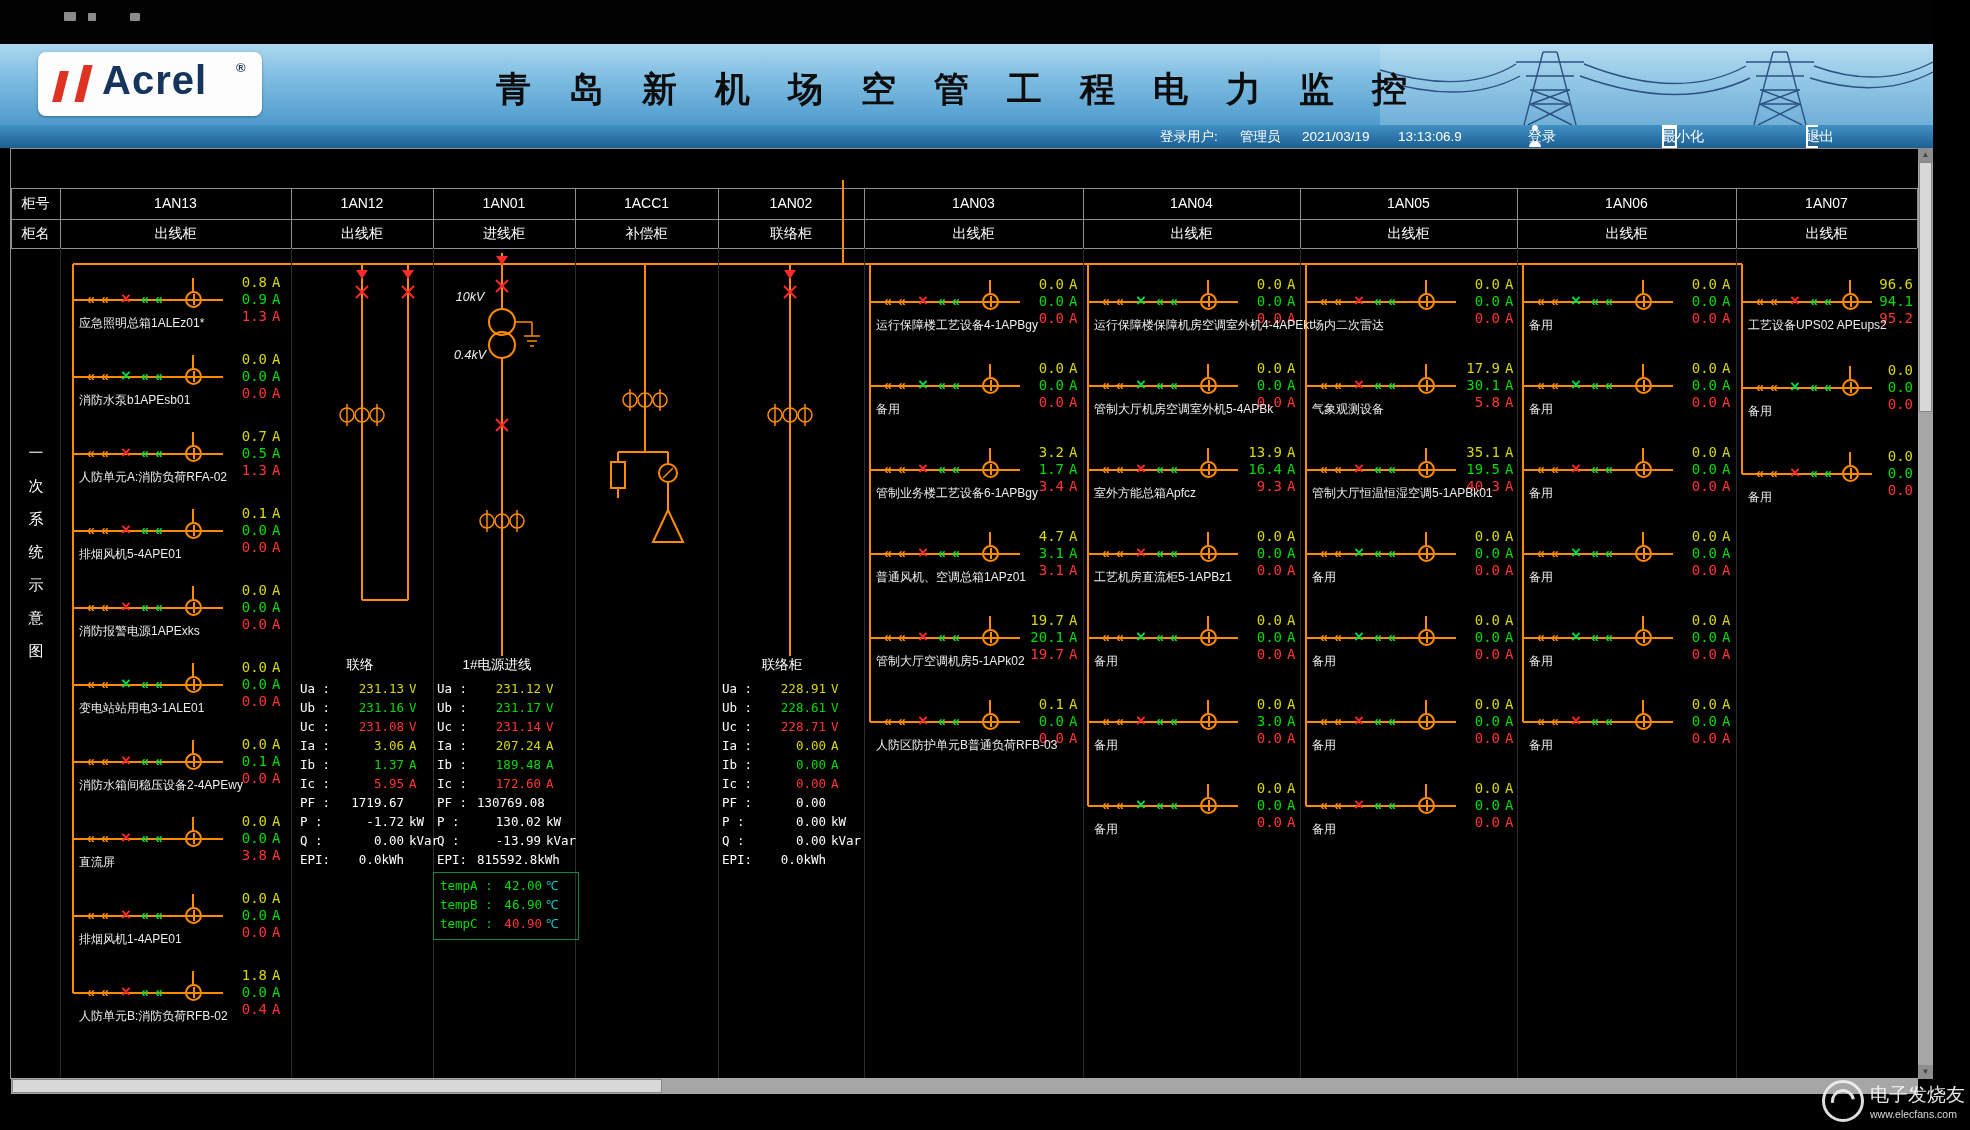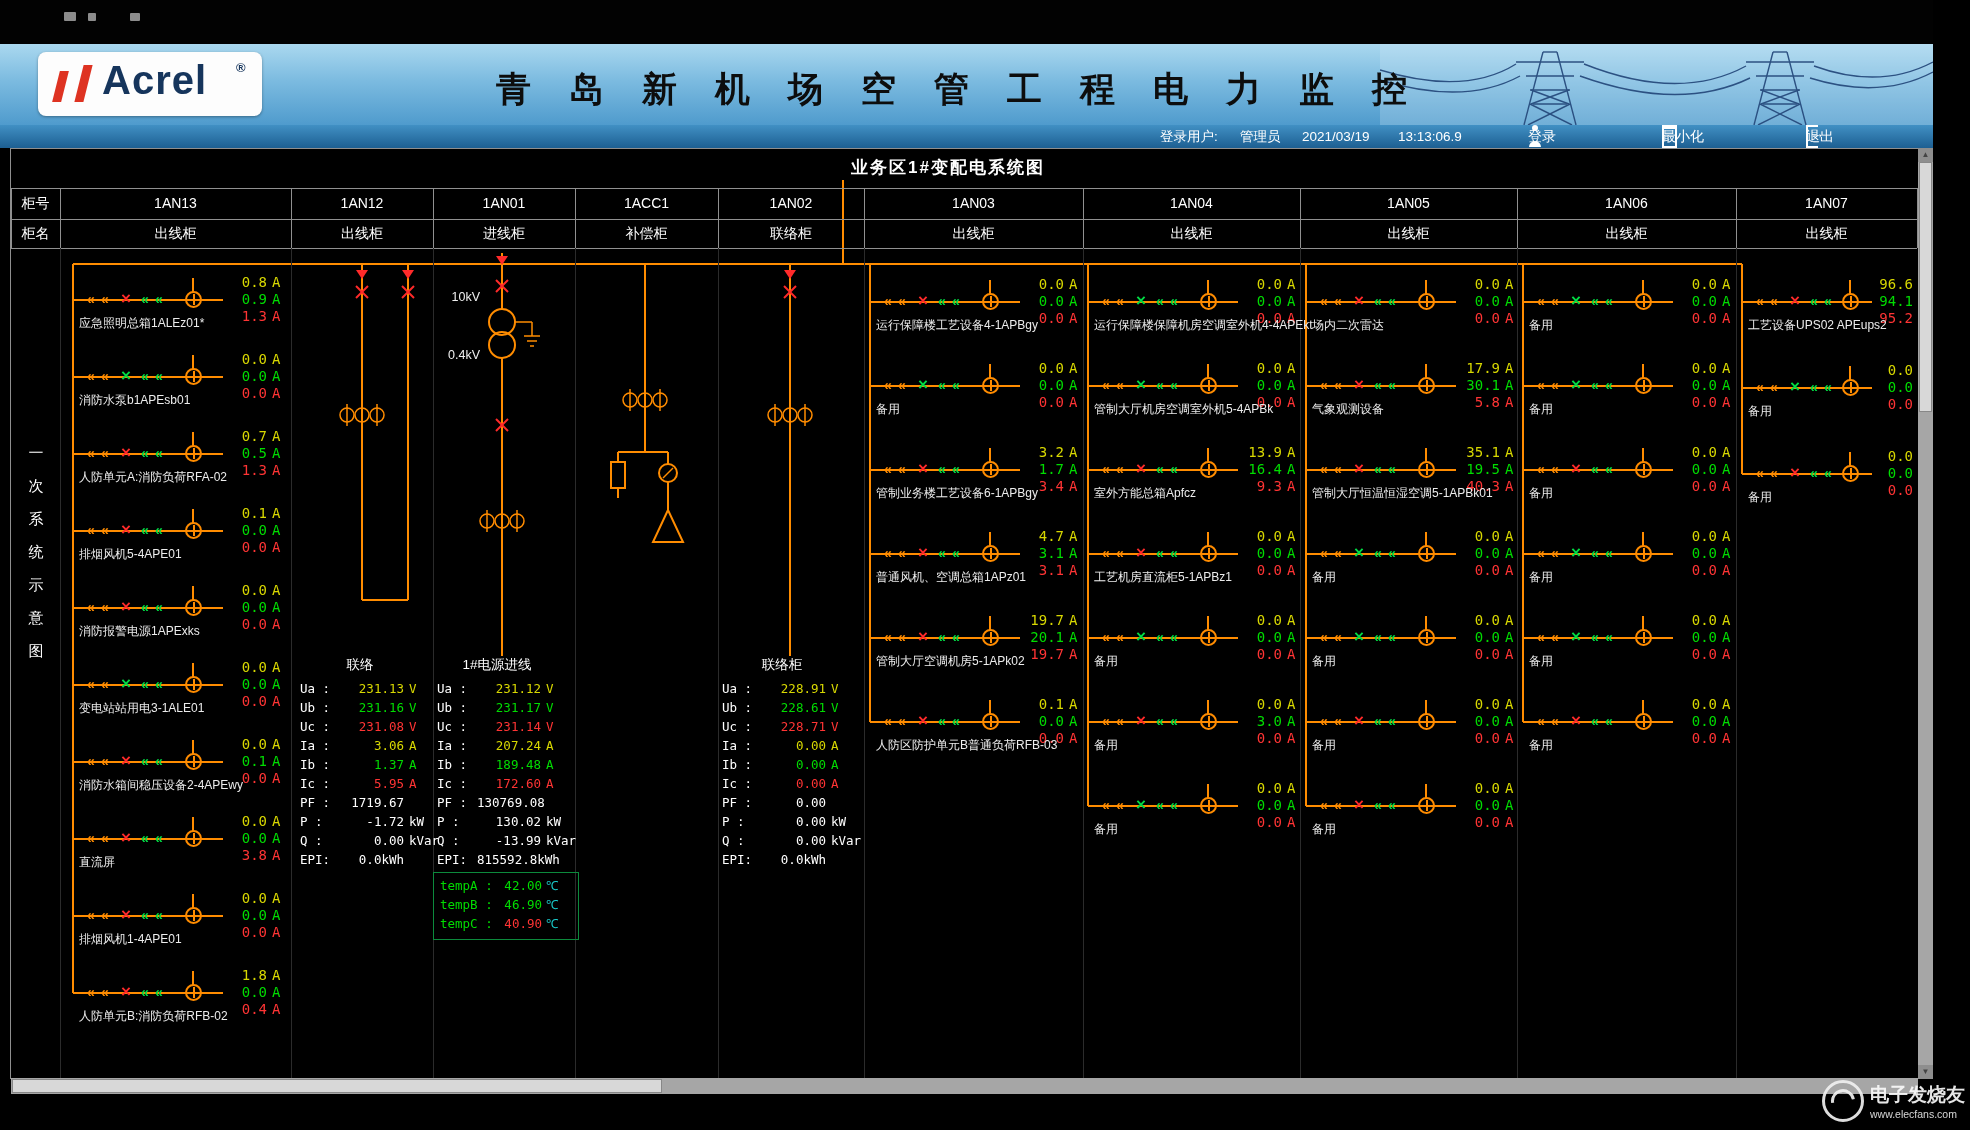--- a/index.html
+++ b/index.html
@@ -32,21 +32,21 @@
 .ic-user::after{content:"";position:absolute;bottom:1px;left:1px;width:12px;height:6px;border-radius:6px 6px 0 0;background:#fff;}
 .ic-min{width:15px;height:12px;border:2px solid #fff;}
 .ic-min::before{content:"";position:absolute;left:-1px;right:-1px;top:-1px;height:3px;background:#fff;}
 .ic-exit{width:12px;height:13px;border:2px solid #fff;border-right:none;}
 .ic-exit::after{content:"\2192";position:absolute;left:3px;top:-5px;color:#fff;font-size:13px;font-weight:bold;}
 .cframe{position:absolute;left:10px;top:148px;width:1909px;height:931px;border:1px solid #8f8f8f;background:#000;}
 #busses{position:absolute;left:0;top:0;width:1970px;height:1130px;pointer-events:none;}
 #gen{position:absolute;left:0;top:0;width:1970px;height:1130px;}
 #dtitle{position:absolute;left:698px;top:156px;width:500px;text-align:center;color:#fff;
   font-size:17px;font-weight:bold;letter-spacing:2px;}
-#hv,#lv{position:absolute;left:432px;width:48px;text-align:right;color:#efefef;font-size:12.5px;}
+#hv,#lv{position:absolute;left:446px;width:48px;text-align:center;color:#efefef;font-size:12.5px;font-style:italic;}
 #hv{top:290px;} #lv{top:348px;}
 .tcell{position:absolute;text-align:center;color:#fff;font-size:14px;overflow:hidden;white-space:nowrap;}
 .hline{position:absolute;background:#909090;}
 .vline{position:absolute;background:#909090;}
 .vfaint{position:absolute;background:#2b2b2b;}
 .sidelabel{position:absolute;left:20px;top:436px;width:32px;text-align:center;color:#fff;font-size:15px;}
 .sch{height:33px;line-height:33px;}
 .feeder{position:absolute;}
 .fl{position:absolute;left:0;top:-1px;height:2px;background:var(--orange);}
 .ch{position:absolute;top:-10px;font-size:14px;font-weight:bold;line-height:18px;}
@@ -85,21 +85,21 @@
   background:linear-gradient(180deg,#2f7fb5,#174f7c);}
 .navbtn{position:absolute;top:5px;width:141px;height:25px;line-height:25px;background:#070707;
   color:#fff;text-align:center;font-size:14px;border-radius:2px;cursor:pointer;}
 #blackright{position:absolute;left:1933px;top:0;width:37px;height:1130px;background:#000;}
 #watermark{position:absolute;left:1822px;top:1072px;width:148px;height:58px;display:flex;
   align-items:center;opacity:.92;z-index:10;}
 #wm-logo{width:42px;height:42px;border-radius:50%;border:3px solid #f0f0f0;position:relative;flex:none;}
 #wm-logo::before{content:"";position:absolute;left:6px;top:6px;right:6px;bottom:6px;border:3px solid #f0f0f0;
   border-color:#f0f0f0 transparent transparent #f0f0f0;border-radius:50%;transform:rotate(35deg);}
 #wm-text{margin-left:6px;}
-#wm-title{font-size:19px;font-weight:bold;color:#fafafa;white-space:nowrap;}
+#wm-title{font-size:19px;font-weight:normal;color:#fafafa;white-space:nowrap;}
 #wm-url{font-size:10.5px;color:#e6e6e6;}
 </style>
 </head>
 <body>
 
 <div id="stage">
 
   <div id="topstrip">
     <span class="tdot" style="left:64px;top:12px;width:12px;height:9px;"></span>
     <span class="tdot" style="left:88px;top:13px;width:8px;height:8px;"></span>
@@ -162,21 +162,20 @@
         <span>最小化</span>
       </span>
     <span class="sbtn" id="btn-exit">
         <span class="ic ic-exit"></span>
         <span>退出</span>
       </span>
   </div>
 
   <div class="cframe"></div>
 
-  <div id="dtitle">业务区1#变配电系统图</div>
   <span id="hv">10kV</span>
   <span id="lv">0.4kV</span>
 
   <svg id="busses">
     <g stroke="#FF8C00" stroke-width="2" fill="none">
       <line x1="73" y1="264" x2="1742" y2="264"></line>
       <line x1="843" y1="180" x2="843" y2="264"></line>
       <line x1="73" y1="264" x2="73" y2="993"></line>
       <line x1="362" y1="264" x2="362" y2="600"></line>
       <line x1="408" y1="264" x2="408" y2="600"></line>

